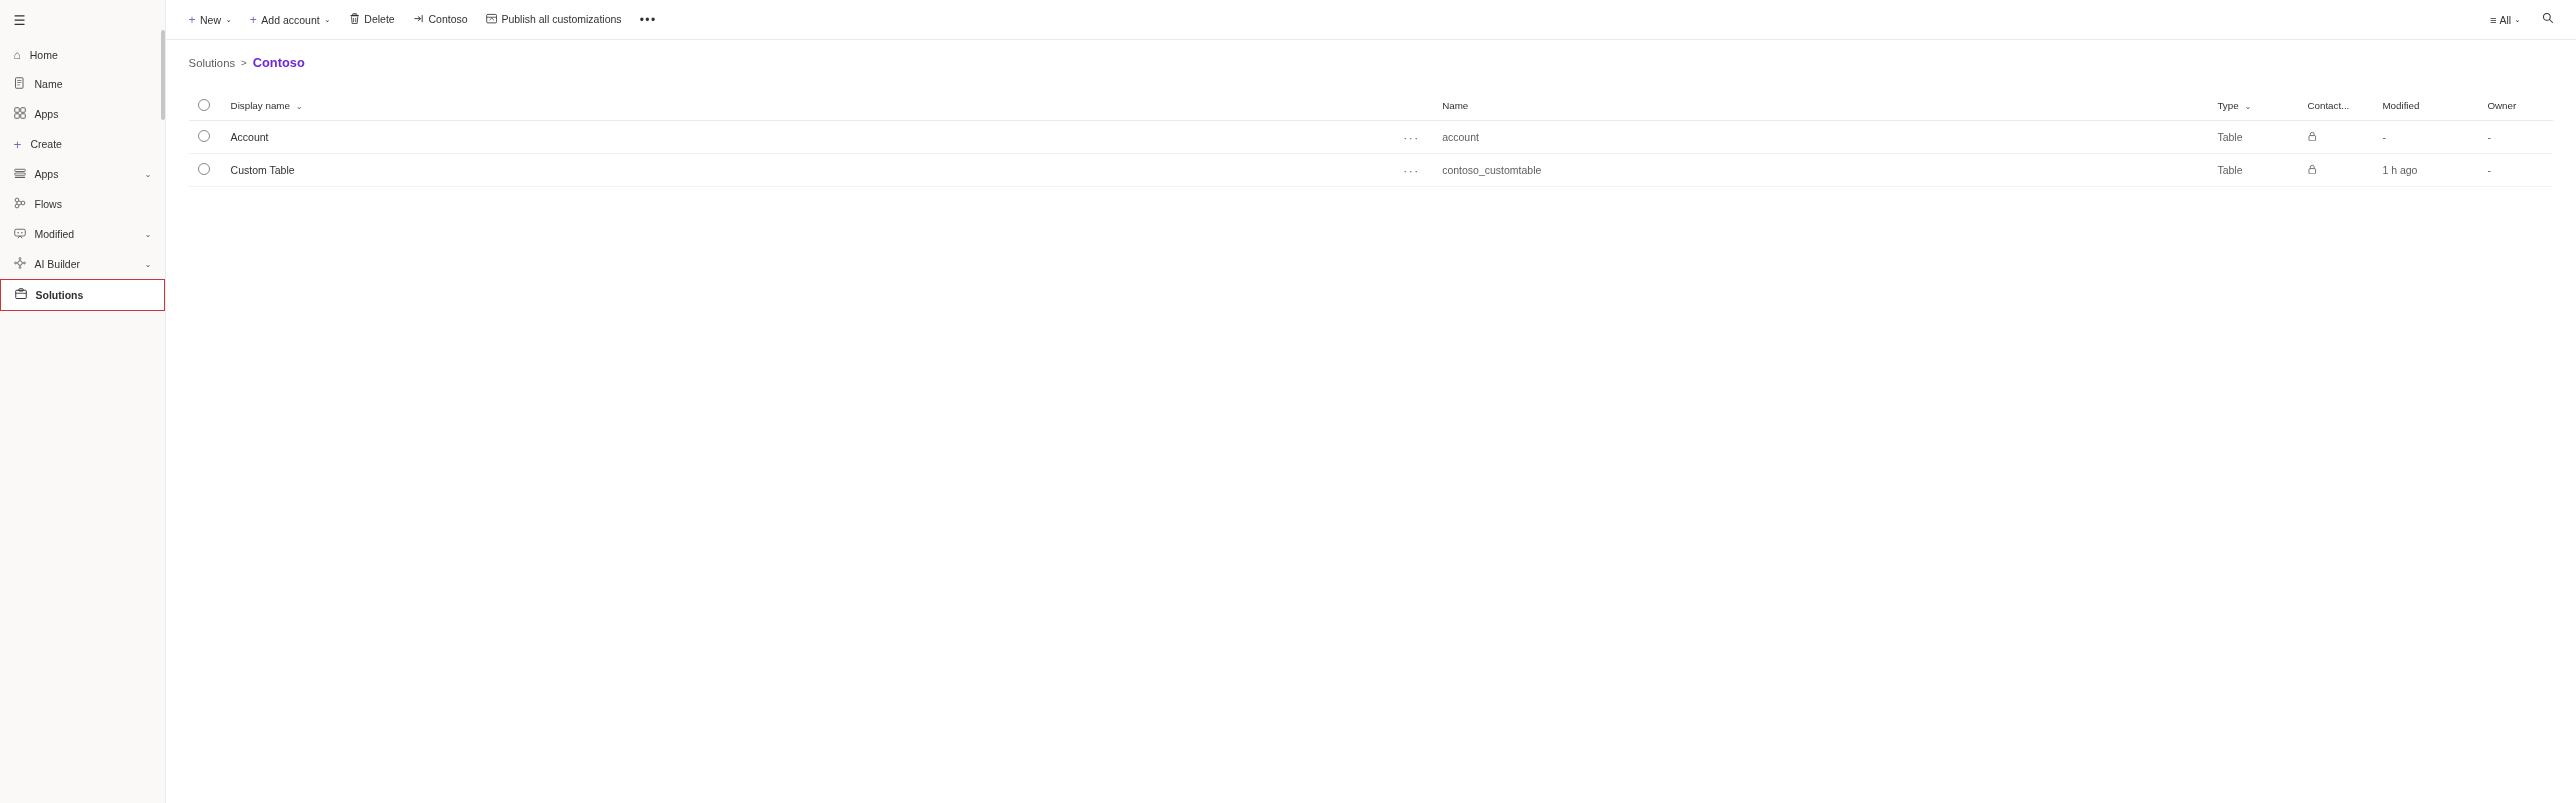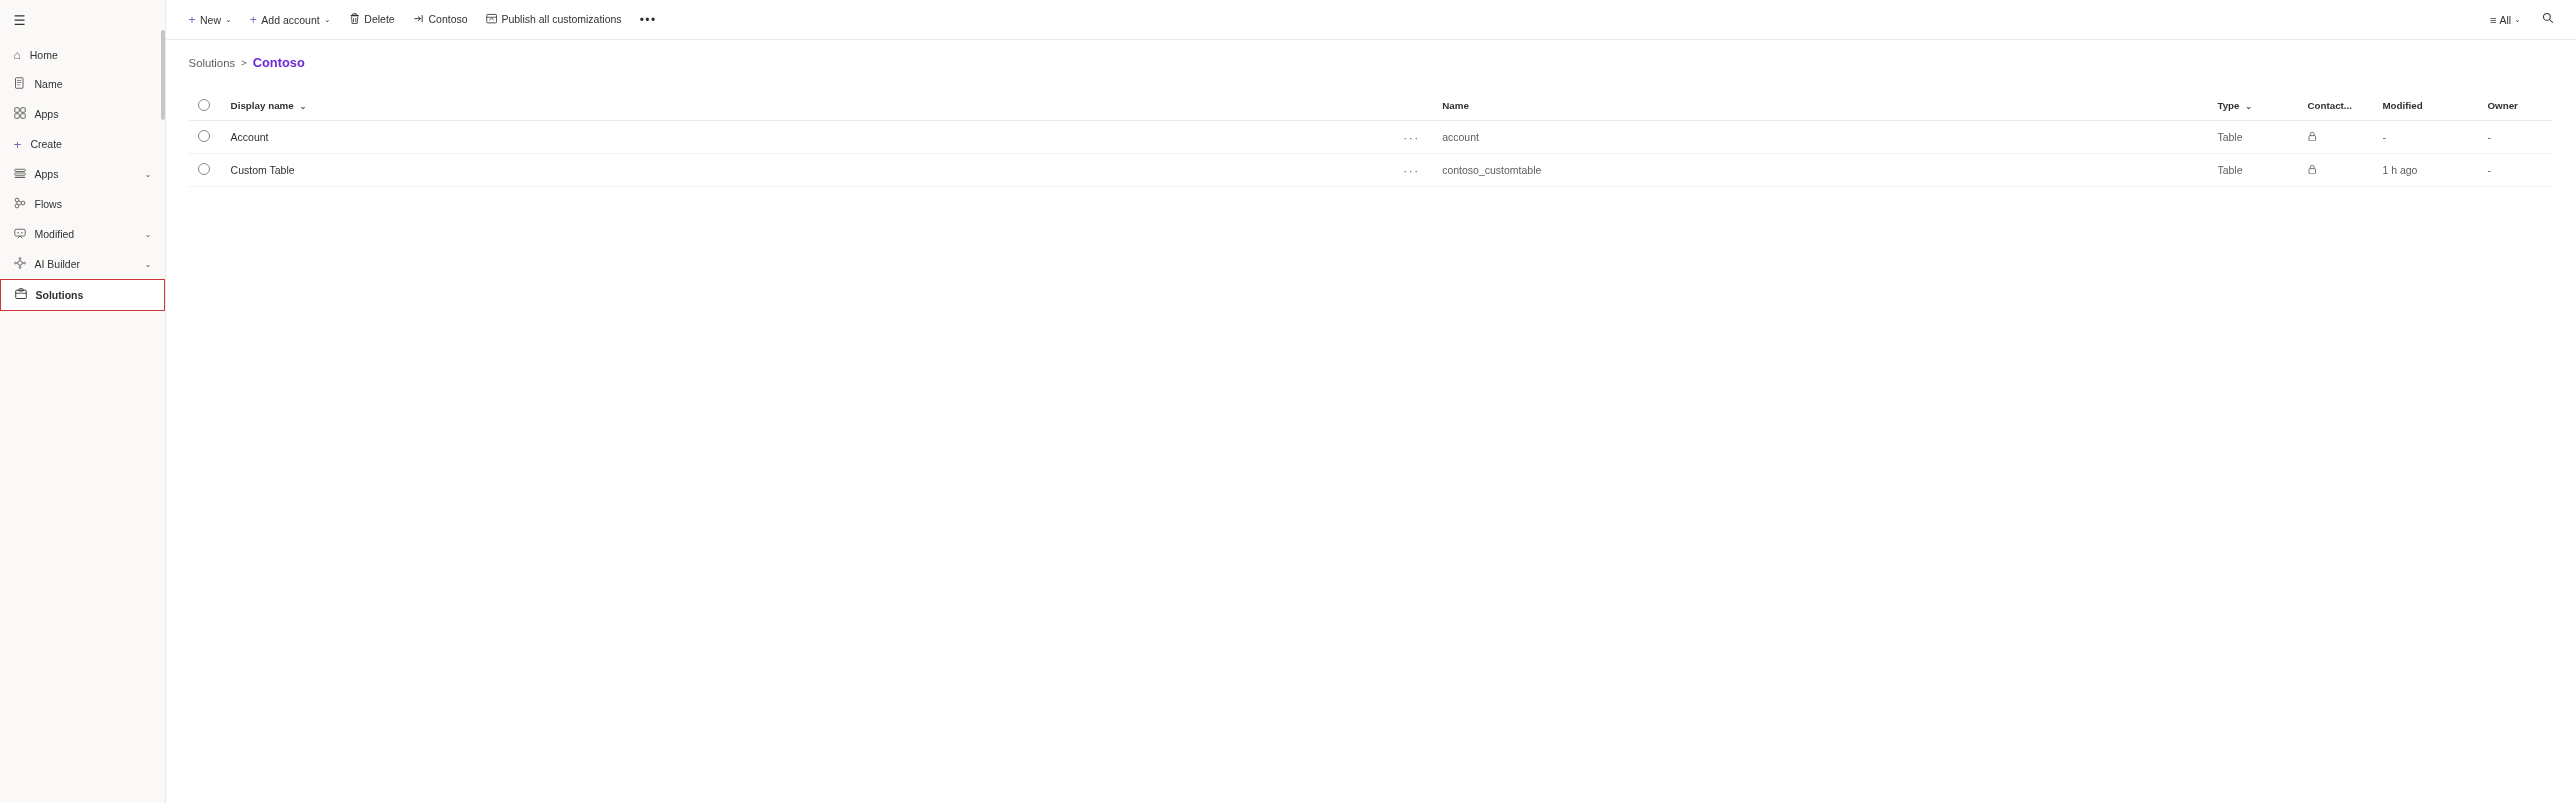--- a/index.html
+++ b/index.html
@@ -141,21 +141,21 @@
     .breadcrumb-sep { color: #605e5c; font-size: 9.8px; }
     .breadcrumb-current { font-weight: 600; color: #6d28d9; font-size: 12.8px; }
 
     
     .table-container { width: 100%; }
     table { width: 100%; border-collapse: collapse; }
     thead tr { border-bottom: 0.8px solid #edebe9; }
     th {
       text-align: left;
       padding: 7.5px 9px;
-      font-weight: 700;
+      font-weight: 400;
       font-size: 9.8px;
       color: #323130;
       white-space: nowrap;
     }
     th .sort-icon { margin-left: 3px; font-size: 8.3px; color: #605e5c; }
     th .filter-icon { margin-left: 3px; font-size: 8.3px; color: #605e5c; }
     td {
       padding: 9px 9px;
       font-size: 10.5px;
       color: #323130;

